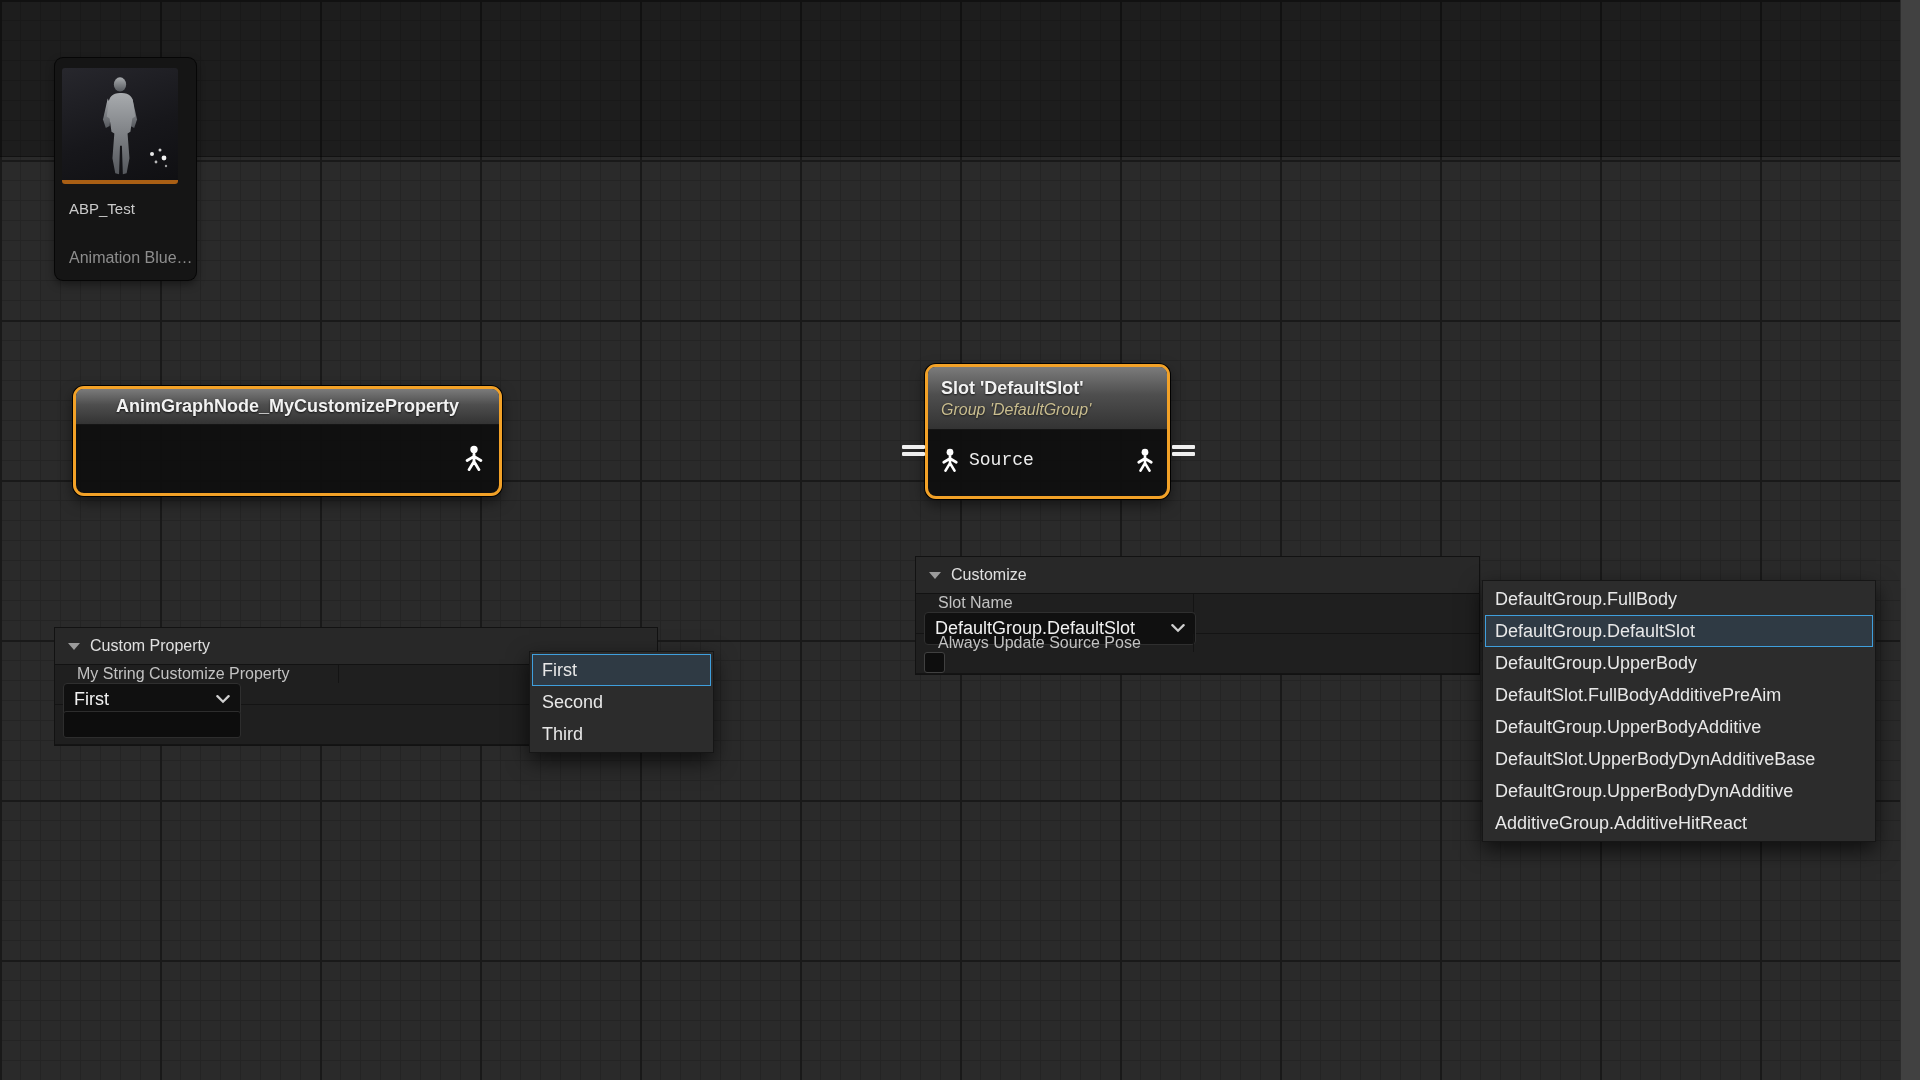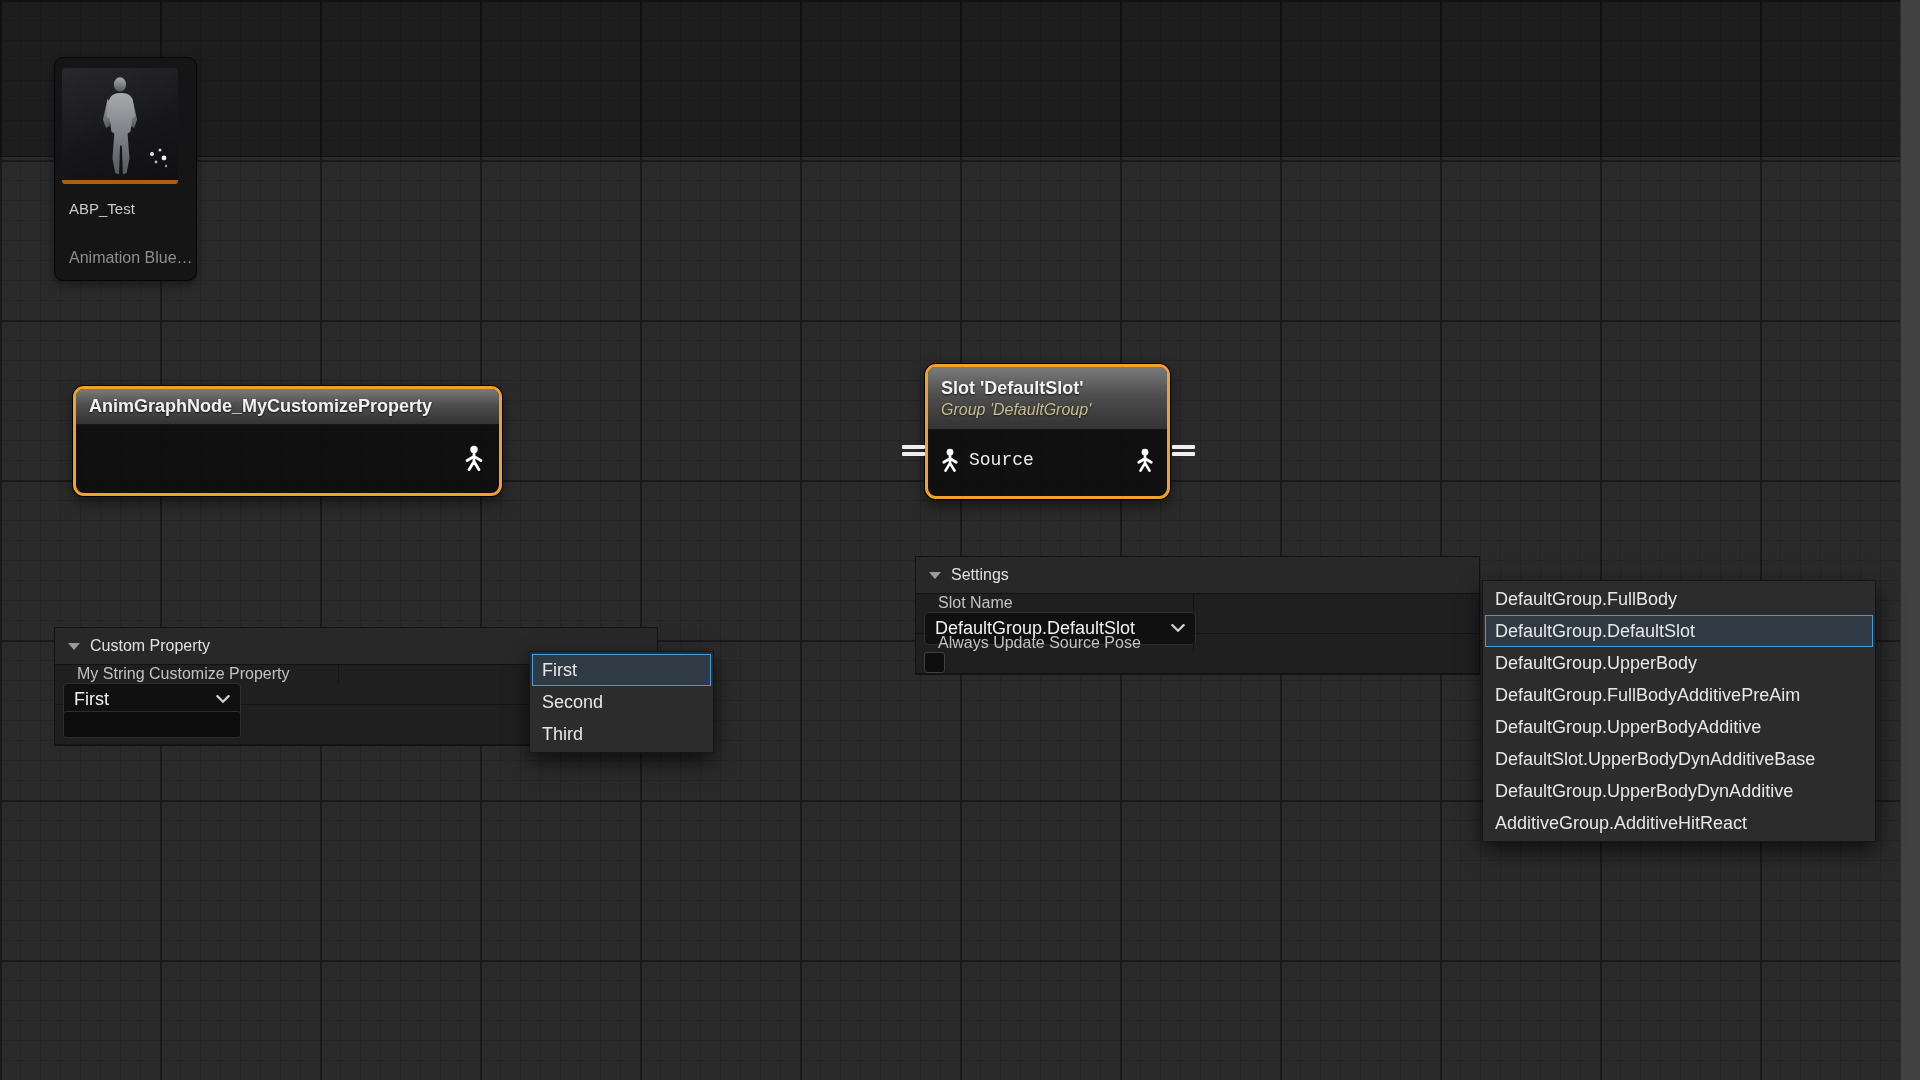--- a/index.html
+++ b/index.html
@@ -53,21 +53,21 @@
     background: rgba(15,15,15,0.95);
     box-shadow: 0 0 0 1px #000, 0 6px 14px rgba(0,0,0,0.5);
   }
   .anim-node { left: 73px;  top: 386px; width: 429px; height: 110px; }
   .slot-node { left: 925px; top: 364px; width: 245px; height: 135px; }
   .node-header {
     background: linear-gradient(180deg, #7b7b7b 0%, #4e4e4e 45%, #333333 100%);
     border-radius: 7px 7px 0 0; border-bottom: 1px solid #151515;
     padding: 0 13px; display: flex; flex-direction: column; justify-content: center;
   }
-  .anim-node .node-header { height: 36px; }
+  .anim-node .node-header { height: 36px; text-align: center; }
   .slot-node .node-header { height: 63px; }
   .node-title {
     color: #f2f2f2; font-weight: bold; font-size: 18px; white-space: nowrap;
     text-shadow: 0 1px 2px rgba(0,0,0,0.75);
   }
   .node-subtitle {
     color: #c9bd8f; font-style: italic; font-size: 16px; margin-top: 2px;
     text-shadow: 0 1px 2px rgba(0,0,0,0.6);
   }
   .anim-node .node-body { position: relative; height: 65px; }
@@ -225,21 +225,21 @@
     <div class="panel-row">
       <div class="row-value">
         <input class="text-input" value="" style="">
       </div>
     </div>
   </div>
 
   <div class="details-panel settings-panel">
     <div class="panel-header">
       <span class="tri-down"></span>
-      <span>Settings</span>
+      <span>Customize</span>
     </div>
     <div class="panel-row">
       <div class="row-label">Slot Name</div>
       <div class="row-value">
         <div class="combo combo-large">
           <span>DefaultGroup.DefaultSlot</span>
           <svg viewBox="0 0 12 8" width="14" height="9">
             <path d="M1 1 L6 6 L11 1" stroke="#cfcfcf" stroke-width="2" fill="none" stroke-linecap="round"></path>
           </svg>
         </div>
@@ -256,20 +256,20 @@
   <div class="menu menu-custom">
     <div class="menu-item selected">First</div>
     <div class="menu-item">Second</div>
     <div class="menu-item">Third</div>
   </div>
 
   <div class="menu menu-slot">
     <div class="menu-item">DefaultGroup.FullBody</div>
     <div class="menu-item selected">DefaultGroup.DefaultSlot</div>
     <div class="menu-item">DefaultGroup.UpperBody</div>
-    <div class="menu-item">DefaultGroup.FullBodyAdditivePreAim</div>
+    <div class="menu-item">DefaultSlot.FullBodyAdditivePreAim</div>
     <div class="menu-item">DefaultGroup.UpperBodyAdditive</div>
     <div class="menu-item">DefaultSlot.UpperBodyDynAdditiveBase</div>
     <div class="menu-item">DefaultGroup.UpperBodyDynAdditive</div>
     <div class="menu-item">AdditiveGroup.AdditiveHitReact</div>
   </div>
 
 </div>
 
 </body></html>

